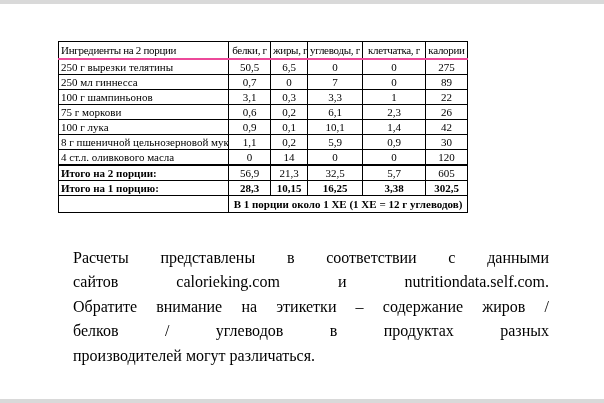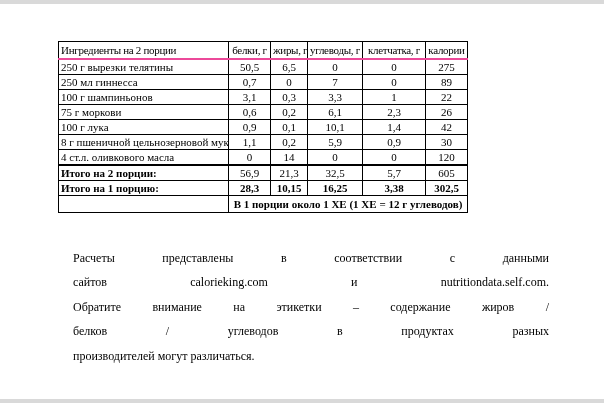--- a/index.html
+++ b/index.html
@@ -46,21 +46,21 @@
   .nutrition tbody td { height: 12px; }
   .nutrition tr.total-row td.col-label { font-weight: bold; }
   .nutrition tr.total-row.first td { border-top: 2px solid #000; }
   .nutrition tr.total-row.bold-values td { font-weight: bold; }
   .nutrition tr.note-row td { font-weight: bold; height: 14px; }
 
   .paragraph {
     position: absolute;
     left: 73px; top: 246px;
     width: 476px;
-    font-size: 12px;
+    font-size: 16px;
     line-height: 24.4px;
     color: #000;
   }
   .paragraph .line {
     text-align: justify;
     text-align-last: justify;
   }
   .paragraph .line:last-child { text-align-last: left; }
 </style>
 </head>

